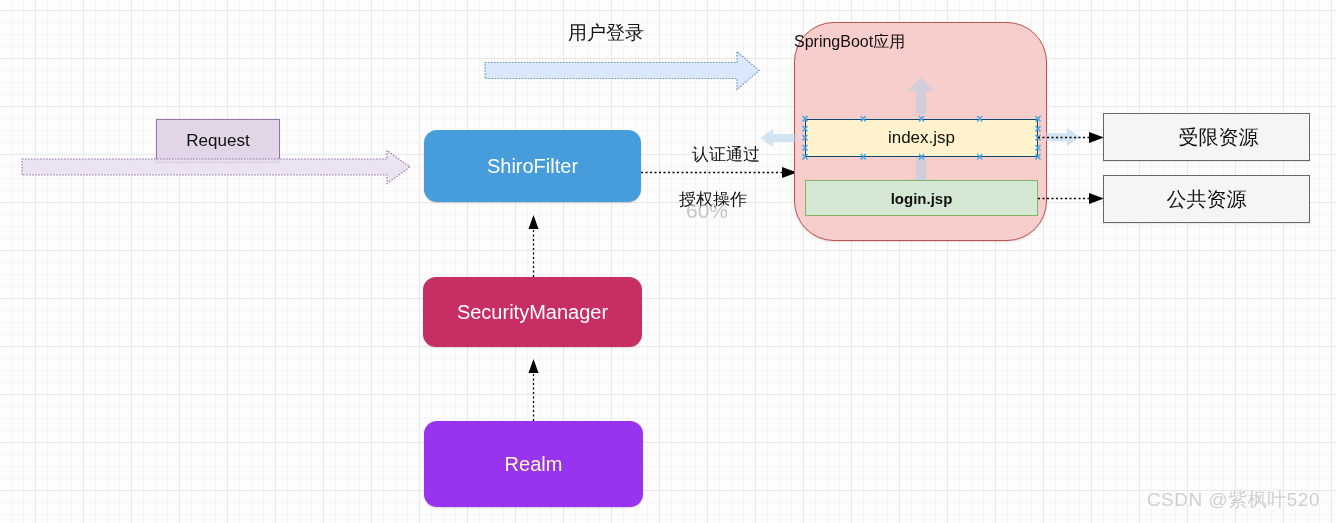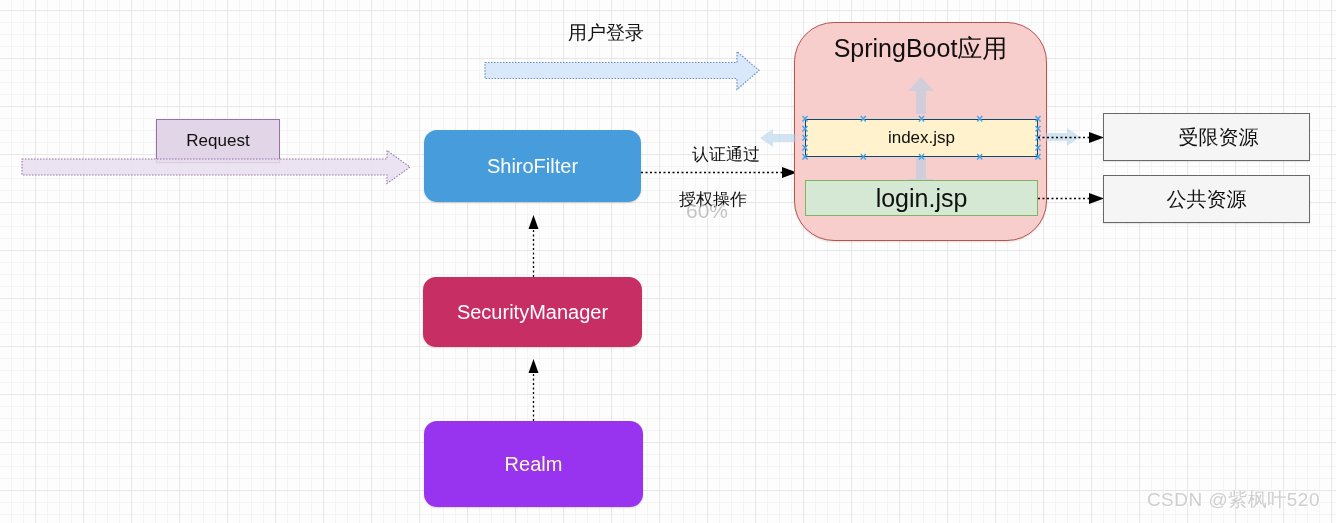--- a/index.html
+++ b/index.html
@@ -26,26 +26,26 @@
   .shiro{left:424px;top:130px;width:217px;height:72px;background:#479ddc;border-radius:13px;
          color:#fff;font-size:20px;box-shadow:0 1px 2px rgba(0,0,0,.15);}
   .secman{left:423px;top:277px;width:219px;height:70px;background:#c72e63;border-radius:13px;
           color:#fff;font-size:20px;box-shadow:0 1px 2px rgba(0,0,0,.15);}
   .realm{left:424px;top:421px;width:219px;height:86px;background:#9833f0;border-radius:13px;
          color:#fef9c3;font-size:20px;box-shadow:0 1px 2px rgba(0,0,0,.15);}
 
   
   .sb-container{left:794px;top:22px;width:253px;height:219px;background:#f8cecc;
                 border:1.5px solid #b85450;border-radius:40px;box-shadow:0 1px 2px rgba(0,0,0,.12);}
-  .sb-title{position:absolute;left:794px;top:32px;width:253px;text-align:center;
-            font-size:25px;color:#101010;font-weight:500;}
+  .sb-title{position:absolute;left:794px;top:32px;width:253px;text-align:left;
+            font-size:16px;color:#101010;font-weight:500;}
   .indexjsp{left:805px;top:119px;width:233px;height:38px;background:#fff2cc;
             border:1px solid #0c4a6e;font-size:17px;color:#101010;}
   .loginjsp{left:805px;top:180px;width:233px;height:36px;background:#d5e8d4;
-            border:1px solid #82b366;font-size:25px;color:#101010;}
+            border:1px solid #82b366;font-size:15px;color:#101010;font-weight:bold;}
 
   
   .resbox{width:207px;height:48px;background:#f5f5f5;border:1px solid #686868;
           font-size:20px;color:#101010;box-shadow:0 1px 1px rgba(0,0,0,.08);}
   .res1{left:1103px;top:113px;padding-left:24px;}
   .res2{left:1103px;top:175px;}
 
   
   .request{left:156px;top:119px;width:124px;height:44px;background:#e1d5e7;
            border:1px solid #9673a6;font-size:17px;color:#101010;box-shadow:0 1px 1px rgba(0,0,0,.1);}

